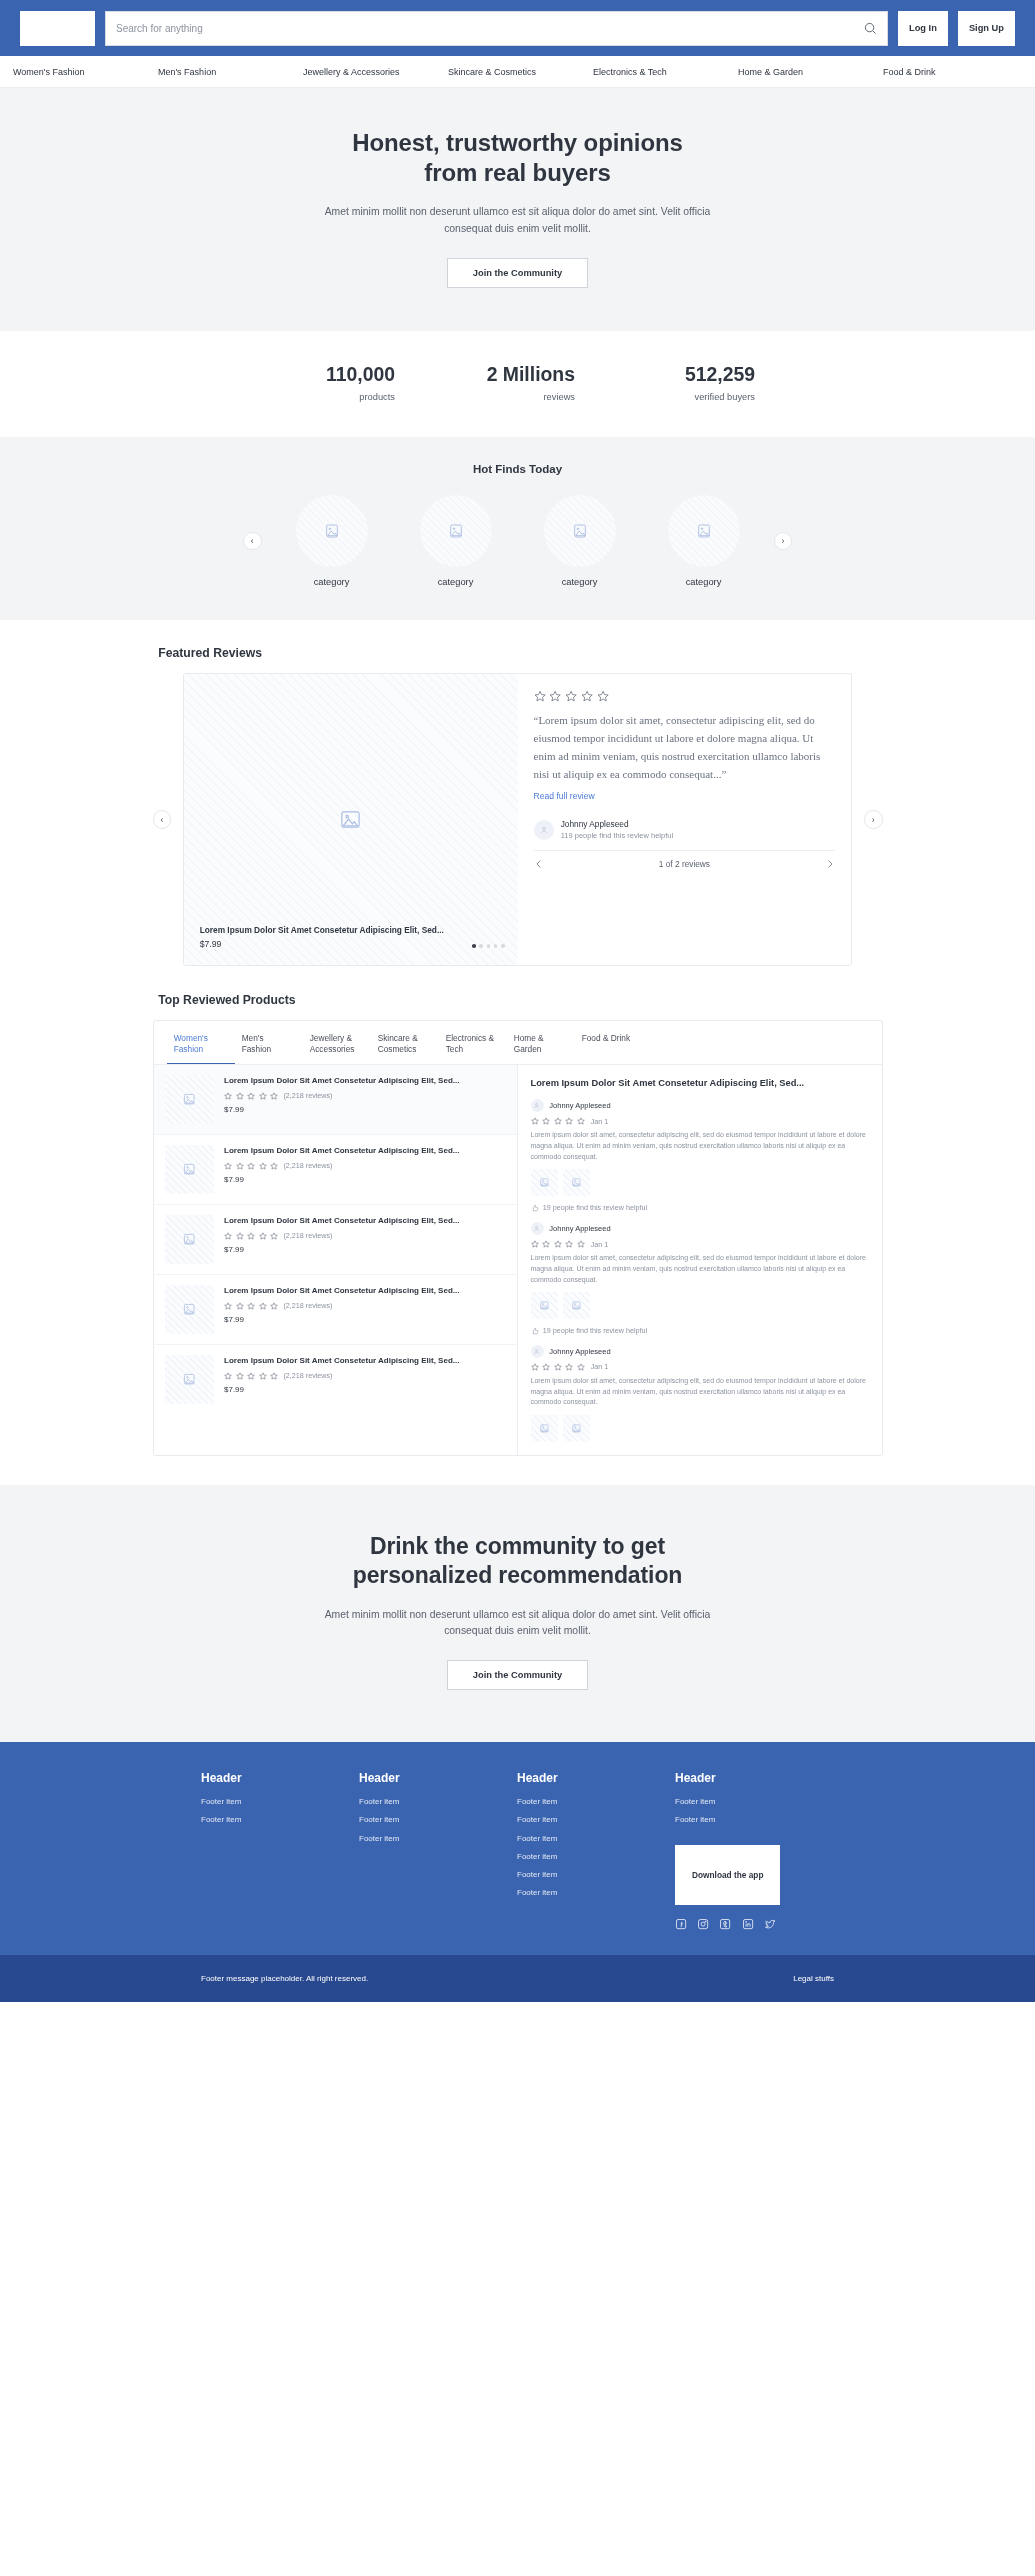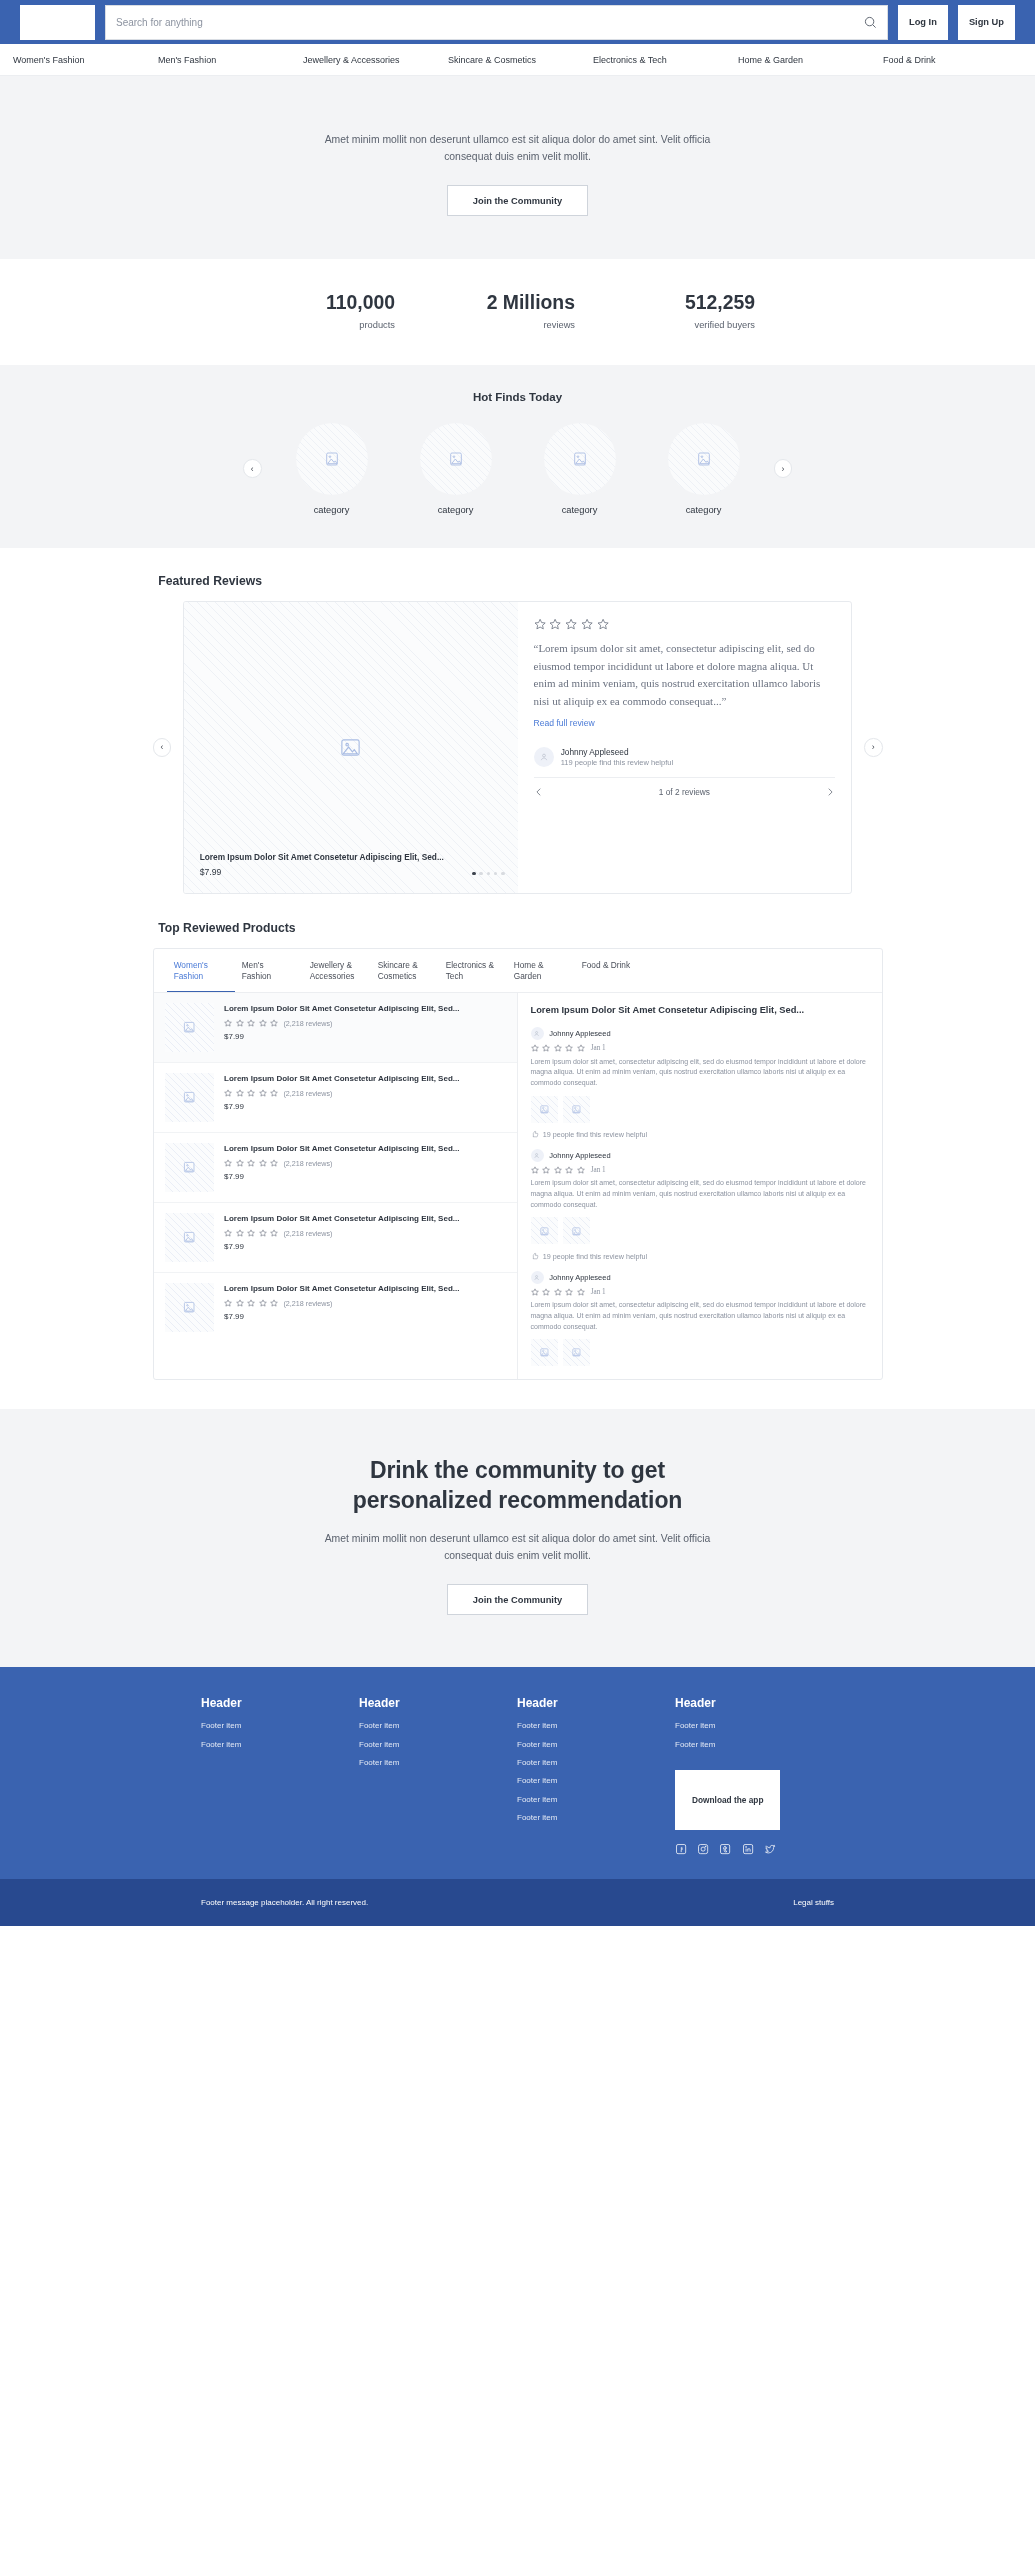--- a/index.html
+++ b/index.html
@@ -8,21 +8,21 @@
     font-family: "Liberation Sans", sans-serif;
     background: #ffffff;
     color: #2f3640;
     -webkit-font-smoothing: antialiased;
   }
   .wrap { width: 1035px; margin: 0 auto; }
 
   
   .topbar {
     background: #3a63b0;
-    height: 44px;
+    height: 56px;
     display: flex;
     align-items: center;
     padding: 0 20px;
     gap: 10px;
   }
   .logo-box {
     width: 75px; height: 35px;
     background: #fff;
     border: 0.7px solid #ffffff;
     flex: 0 0 auto;
@@ -321,21 +321,21 @@
   .rv-block { margin-top: 10px; }
   .rv-head { display: flex; align-items: center; gap: 5.8px; }
   .avatar-sm {
     width: 13px; height: 13px; border-radius: 50%;
     background: #eef1f8;
     display: flex; align-items: center; justify-content: center;
     color: #b6bdc9;
     flex: 0 0 auto;
   }
   .rv-name { font-size: 7.5px; color: #2f3640; }
-  .rv-starline { display: flex; align-items: center; gap: 5.8px; margin-top: 4.3px; font-family: Liberation Serif, serif; }
+  .rv-starline { display: flex; align-items: center; gap: 5.8px; margin-top: 4.3px; }
   .rv-date { font-size: 7.2px; color: #8c93a0; }
   .rv-text {
     margin-top: 4.3px;
     font-size: 7px;
     line-height: 1.55;
     color: #8c93a0;
   }
   .rv-images { display: flex; gap: 5.8px; margin-top: 6.5px; }
   .rv-img {
     width: 27px; height: 27px;
@@ -442,20 +442,24 @@
     <div class="catnav-item">Women's Fashion</div>
     <div class="catnav-item">Men's Fashion</div>
     <div class="catnav-item">Jewellery &amp; Accessories</div>
     <div class="catnav-item">Skincare &amp; Cosmetics</div>
     <div class="catnav-item">Electronics &amp; Tech</div>
     <div class="catnav-item">Home &amp; Garden</div>
     <div class="catnav-item">Food &amp; Drink</div>
   </div>
 
   <div class="hero">
+    <h1>
+      <span>Honest, trustworthy opinions</span><br>
+      <span>from real buyers</span>
+    </h1>
     <p style="width:403px;margin-left:auto;margin-right:auto;">Amet minim mollit non deserunt ullamco est sit aliqua dolor do amet sint. Velit officia consequat duis enim velit mollit.</p>
     <button class="btn-outline">Join the Community</button>
   </div>
 
   <div class="stats">
     <div class="stat">
       <div class="stat-num">110,000</div>
       <div class="stat-label">products</div>
     </div>
     <div class="stat">

